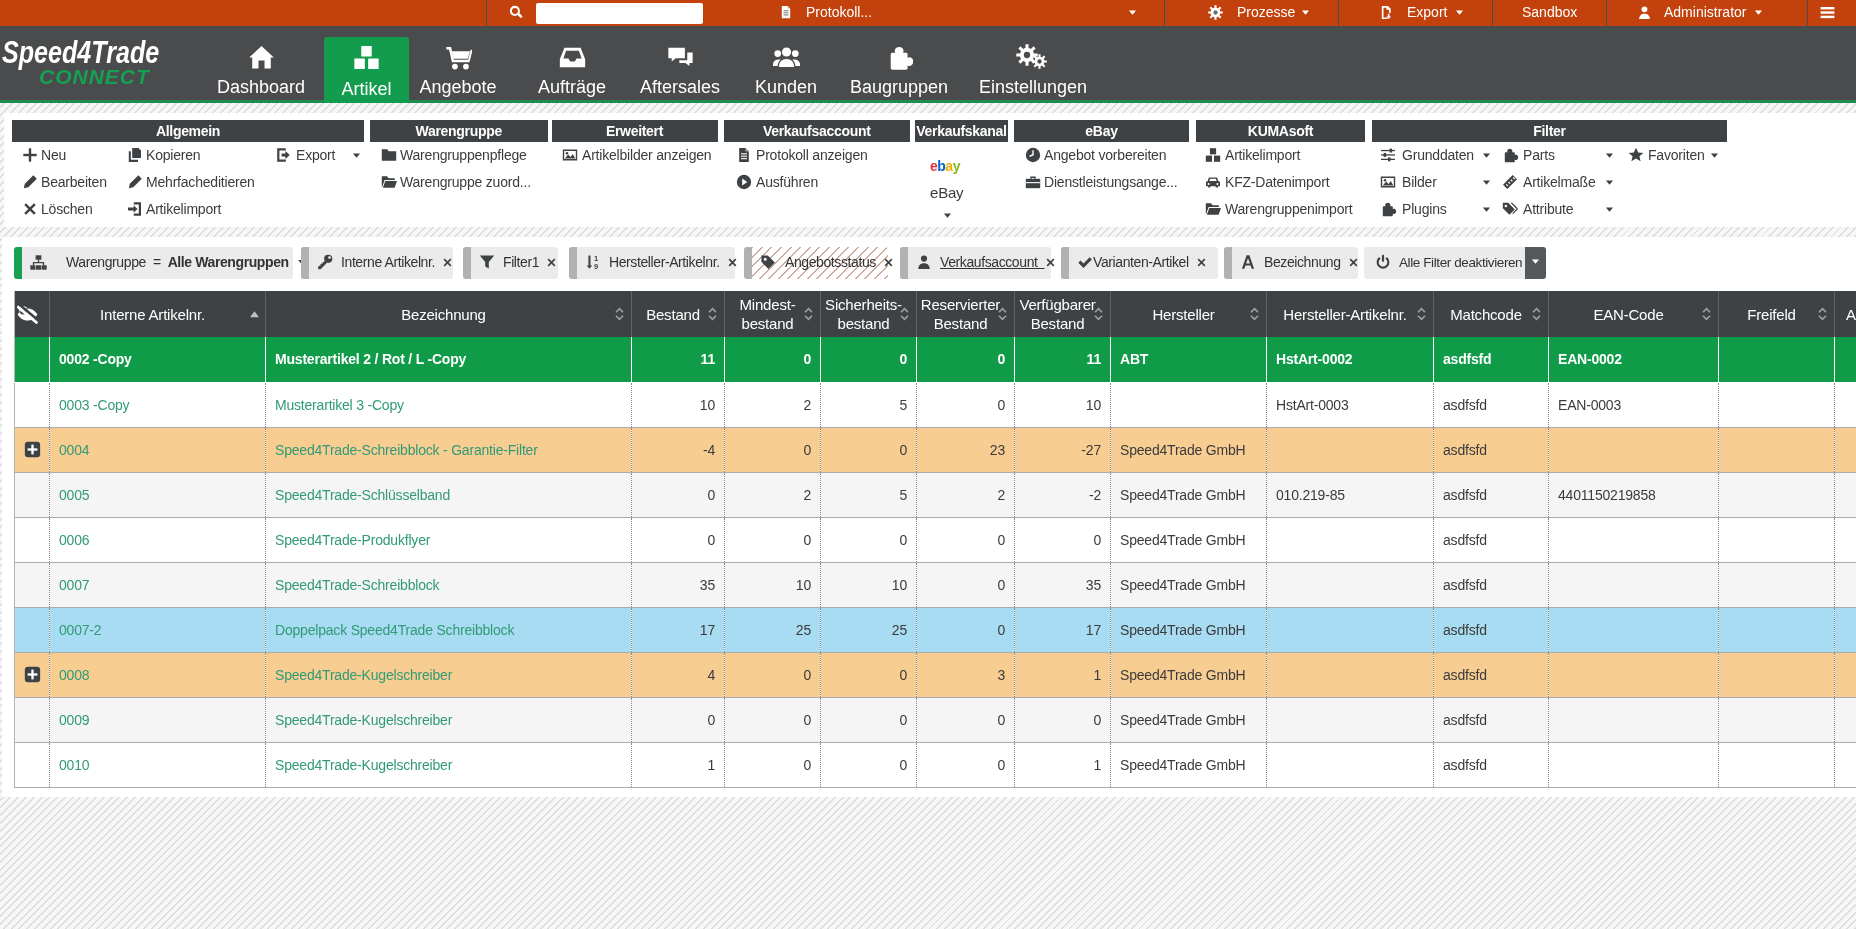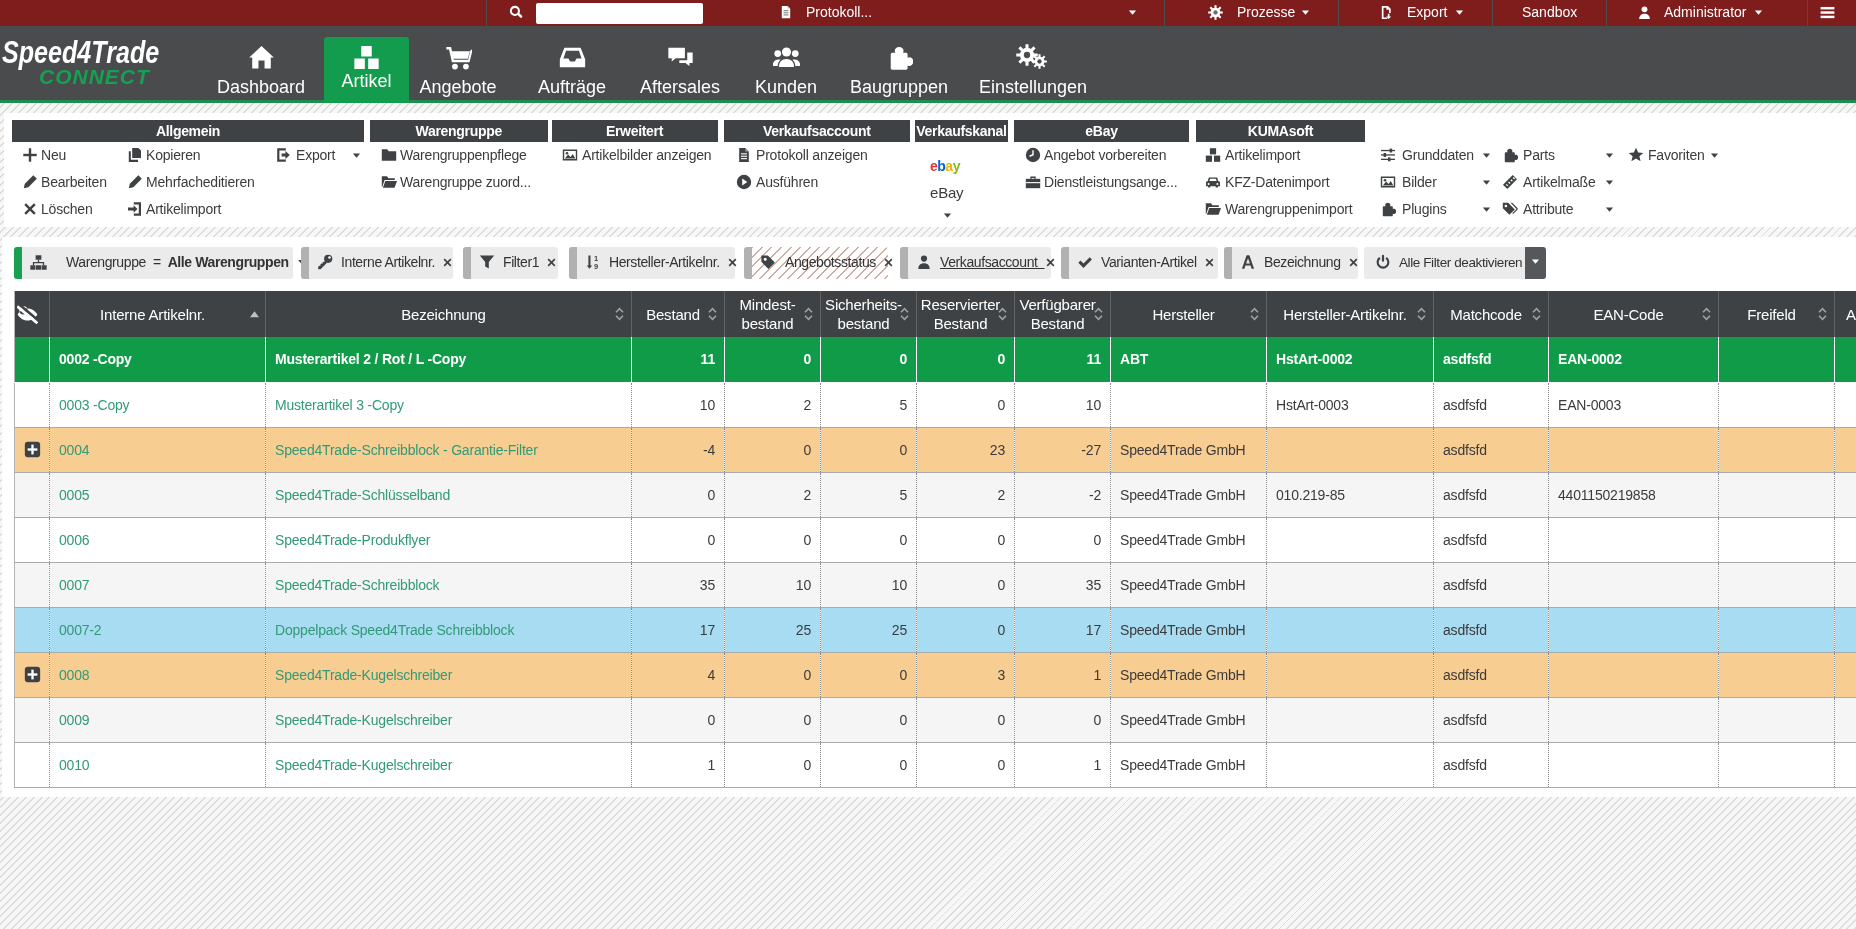--- a/index.html
+++ b/index.html
@@ -1,30 +1,30 @@
 <!DOCTYPE html>
 <html><head><meta charset="utf-8"><title>Speed4Trade CONNECT</title>
 <style>
 * { margin:0; padding:0; box-sizing:border-box; }
 html,body { width:1856px; height:929px; overflow:hidden; font-family:"Liberation Sans",sans-serif; }
 body { position:relative; background:#fff; }
 .hatch { background:repeating-linear-gradient(135deg,#f7f7f7 0px,#f7f7f7 4.1px,#dcdcdc 4.1px,#dcdcdc 5.5px); }
 .ic { vertical-align:middle; }
-#topbar { position:absolute; left:0; top:0; width:1856px; height:26px; background:#7f1d1d; color:#fff; font-size:14px; }
+#topbar { position:absolute; left:0; top:0; width:1856px; height:26px; background:#c2410c; color:#fff; font-size:14px; }
 #topbar .sep { position:absolute; top:0; width:1px; height:26px; background:#4c4d4e; }
 #topbar .itm { position:absolute; top:0; height:26px; line-height:25px; white-space:nowrap; }
 #searchbox { position:absolute; left:536px; top:3px; width:167px; height:21px; background:#fff; border-radius:2px; }
 #nav { position:absolute; left:0; top:26px; width:1856px; height:74px; background:#494b4d; }
 #greenline { position:absolute; left:0; top:100px; width:1856px; height:3px; background:#1e8e50; }
 .navitem { position:absolute; top:26px; height:74px; text-align:center; color:#fff; }
 .navitem .lbl { position:absolute; bottom:2px; left:0; right:0; font-size:18px; }
 .navitem .nicon { position:absolute; top:18px; left:0; right:0; }
 .navitem.active { background:#149c4e; top:37px; height:66px; border-radius:3px 3px 0 0; }
 .navitem.active .nicon { top:7px; }
-.navitem.active .lbl { bottom:11px;margin-top:16px; }
+.navitem.active .lbl { bottom:3px;margin-top:16px; }
 #logo { position:absolute; left:2px; top:39px; color:#fff; font-style:italic; font-weight:bold; }
 #logo .l1 { font-size:31px; line-height:27px; transform:scaleX(0.81); transform-origin:0 0; white-space:nowrap; }
 #logo .l2 { font-size:21px; color:#16a052; line-height:21px; margin-left:37px; letter-spacing:1px; }
 #ribbon { position:absolute; left:4px; top:113px; width:1852px; height:114px; background:#fff; }
 .ghead { position:absolute; top:7px; height:22px; background:#3f4244; color:#fff; font-size:14px; font-weight:bold; text-align:center; line-height:22px; letter-spacing:-0.3px; }
 .ritem { position:absolute; height:20px; line-height:20px; font-size:14px; color:#3c3c3c; white-space:nowrap; letter-spacing:-0.2px; }
 #container { position:absolute; left:2px; top:237px; width:1854px; height:560px; background:#fff; overflow:hidden; }
 .chip { position:absolute; top:10px; height:32px; background:#ebebeb; border-radius:3px; font-size:14px; letter-spacing:-0.4px; color:#333; line-height:31px; white-space:nowrap; }
 .chip .accent { position:absolute; left:0; top:0; width:8px; height:32px; background:#b1b1b1; border-radius:3px 0 0 3px; }
 .chip .accent.green { background:#16a04f; }
@@ -187,20 +187,21 @@
     <div class="lbl">Einstellungen</div>
   </div>
 <div id="ribbon">
     <div class="ghead" style="left:8.0px;width:352.0px">Allgemein</div>
     <div class="ghead" style="left:366.0px;width:177.5px">Warengruppe</div>
     <div class="ghead" style="left:547.5px;width:166.0px">Erweitert</div>
     <div class="ghead" style="left:719.5px;width:186.5px">Verkaufsaccount</div>
     <div class="ghead" style="left:911.0px;width:93.0px">Verkaufskanal</div>
     <div class="ghead" style="left:1010.0px;width:175.0px">eBay</div>
     <div class="ghead" style="left:1192.0px;width:169.0px">KUMAsoft</div>
+    <div class="ghead" style="left:1368.0px;width:355.0px">Filter</div>
     <div class="ritem" style="left:18.0px;top:32px"><svg class="ic" width="16" height="16" viewBox="0 0 16 16" style="fill:#3f4244;position:relative;top:-1px;">
         <rect x="6.8" y="1.3" width="2.4" height="13.4"></rect>
         <rect x="1.3" y="6.8" width="13.4" height="2.4"></rect>
       </svg></div>
     <div class="ritem" style="left:37.0px;top:32px">Neu</div>
     <div class="ritem" style="left:18.0px;top:59px"><svg class="ic" width="16" height="16" viewBox="0 0 16 16" style="fill:#3f4244;position:relative;top:-1px;">
         <path d="M11.3 1.2l3.5 3.5-8.5 8.5-4.5 1 1-4.5z"></path>
       </svg></div>
     <div class="ritem" style="left:37.0px;top:59px">Bearbeiten</div>
     <div class="ritem" style="left:18.0px;top:86px"><svg class="ic" width="16" height="16" viewBox="0 0 16 16" style="fill:#3f4244;position:relative;top:-1px;">
@@ -383,21 +384,21 @@
           <path d="M2.3 4L4 2.3 8 6.3l4-4L13.7 4l-4 4 4 4-1.7 1.7-4-4-4 4L2.3 12l4-4z"></path>
         </svg></span></div>
     <div class="chip" style="left:898px;width:151px;text-decoration:underline;"><div class="accent"></div><span style="margin-left:16px"><svg class="ic" width="16" height="16" viewBox="0 0 16 16" style="fill:#3f4244;position:relative;top:-1px;">
           <circle cx="8" cy="4.6" r="3.1"></circle>
           <path d="M2.3 15c0-3.6 2.3-5.7 5.7-5.7s5.7 2.1 5.7 5.7z"></path>
         </svg></span><span style="margin-left:8px">Verkaufsaccount&nbsp;&nbsp;<svg class="ic" width="11" height="11" viewBox="0 0 16 16" style="fill:#3f4244;position:relative;top:-1px;">
           <path d="M2.3 4L4 2.3 8 6.3l4-4L13.7 4l-4 4 4 4-1.7 1.7-4-4-4 4L2.3 12l4-4z"></path>
         </svg></span></div>
     <div class="chip" style="left:1059px;width:157px;"><div class="accent"></div><span style="margin-left:16px"><svg class="ic" width="16" height="16" viewBox="0 0 16 16" style="fill:#3f4244;position:relative;top:-1px;">
           <path d="M1.3 8.7l2.2-2.2 3 3L12.7 3.2l2.2 2.2-8.4 8.6z"></path>
-        </svg></span><span style="margin-left:8px">Varianten-Artikel&nbsp;&nbsp;<svg class="ic" width="11" height="11" viewBox="0 0 16 16" style="fill:#3f4244;position:relative;top:-1px;">
+        </svg></span><span style="margin-left:0">Varianten-Artikel&nbsp;&nbsp;<svg class="ic" width="11" height="11" viewBox="0 0 16 16" style="fill:#3f4244;position:relative;top:-1px;">
           <path d="M2.3 4L4 2.3 8 6.3l4-4L13.7 4l-4 4 4 4-1.7 1.7-4-4-4 4L2.3 12l4-4z"></path>
         </svg></span></div>
     <div class="chip" style="left:1222px;width:134px;"><div class="accent"></div><span style="margin-left:16px"><svg class="ic" width="16" height="16" viewBox="0 0 16 16" style="fill:#3f4244;position:relative;top:-1px;">
           <path d="M6.6 1.3h2.8l4.7 13.4h-2.5l-1-3.1H5.4l-1 3.1H1.9zM8 4.3L6.1 9.6h3.8z"></path>
         </svg></span><span style="margin-left:8px">Bezeichnung&nbsp;&nbsp;<svg class="ic" width="11" height="11" viewBox="0 0 16 16" style="fill:#3f4244;position:relative;top:-1px;">
           <path d="M2.3 4L4 2.3 8 6.3l4-4L13.7 4l-4 4 4 4-1.7 1.7-4-4-4 4L2.3 12l4-4z"></path>
         </svg></span></div>
     <div class="chip" style="left:1362px;width:182px;font-size:13.5px;"><span style="margin-left:11px"><svg class="ic" width="16" height="16" viewBox="0 0 16 16" style="fill:#3f4244;position:relative;top:-1px;">
           <rect x="6.9" y="0.8" width="2.2" height="7" rx="1.1"></rect>
           <path d="M4.1 3.1l1.5 1.6a4.3 4.3 0 00-1.9 3.6 4.3 4.3 0 108.6 0c0-1.5-.7-2.8-1.9-3.6l1.5-1.6a6.4 6.4 0 012.5 5.2A6.4 6.4 0 018 14.7 6.4 6.4 0 011.6 8.3c0-2.1 1-4 2.5-5.2z"></path>

